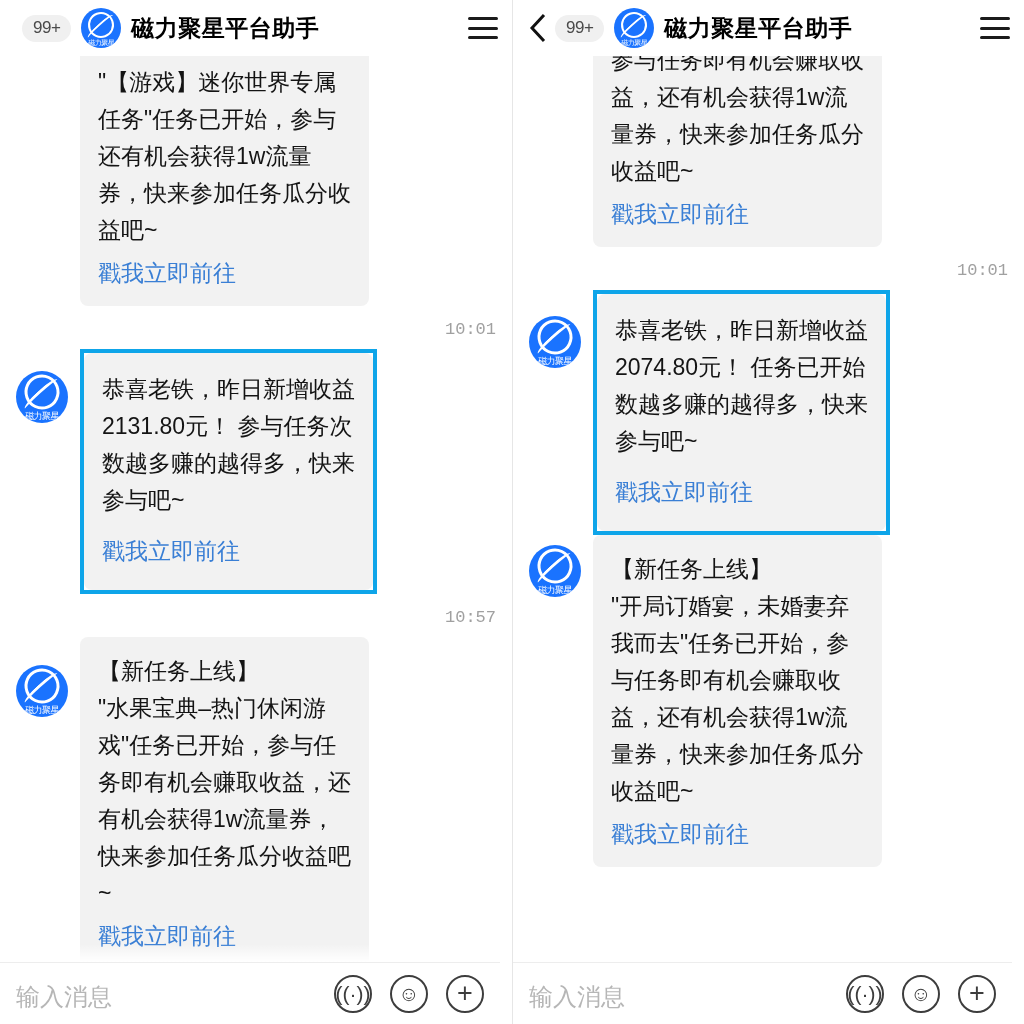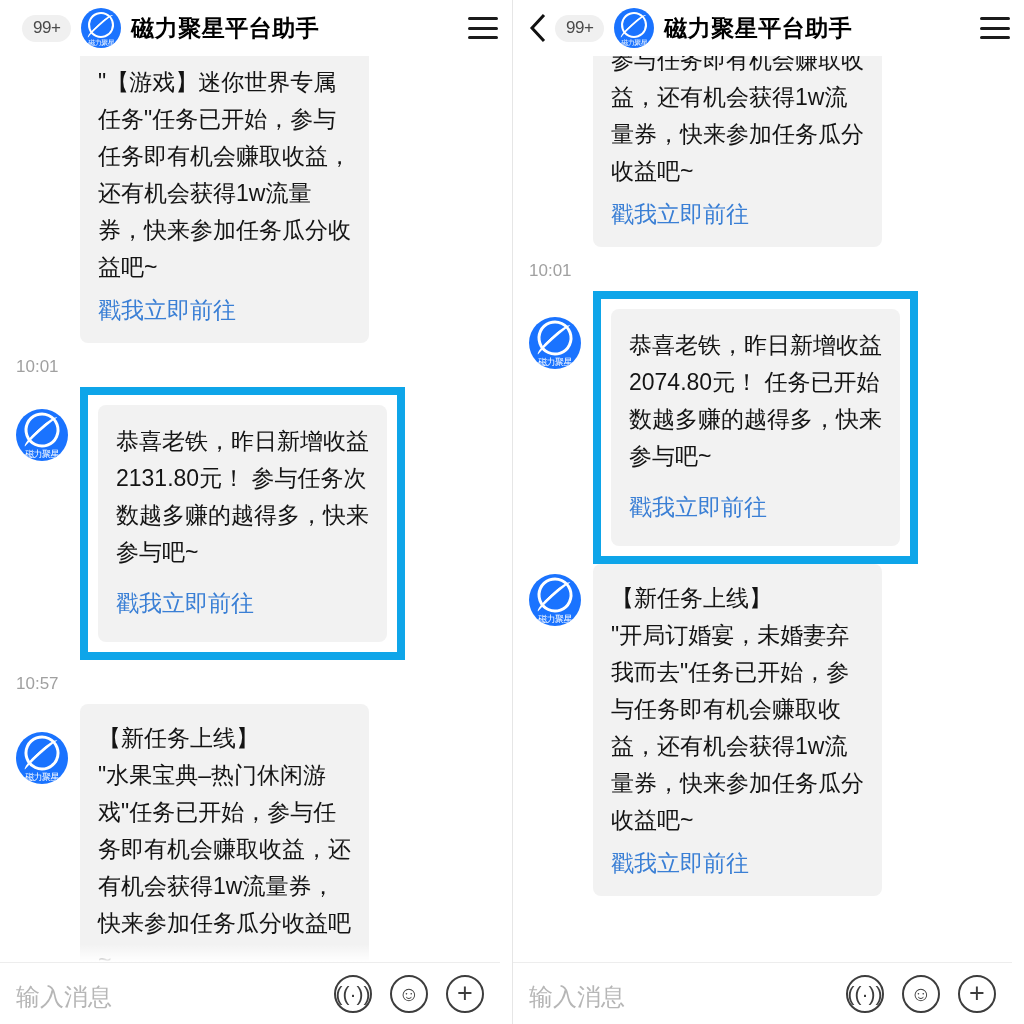--- a/index.html
+++ b/index.html
@@ -125,24 +125,25 @@
   .chat {
     position: absolute;
     left: 0;
     right: 0;
     top: 56px;
     bottom: 0;
     padding: 0 16px;
     box-sizing: border-box;
   }
   .time-stamp {
-    text-align: left;
+    text-align: right;
     color: #a0a0a0;
     font-size: 17px;
     margin: 14px 0 10px;
+    font-family: Liberation Mono, monospace;
   }
   .msg-row {
     display: flex;
     align-items: flex-start;
     margin-bottom: 4px;
   }
   .msg-avatar {
     width: 52px;
     height: 52px;
     border-radius: 50%;
@@ -203,22 +204,22 @@
   }
   .bubble .link.tight { margin-top: 6px; }
   .bubble p { margin: 0; }
 
   
   .bubble-clip-top {
     margin-top: 0;
   }
 
   .highlight-box {
-    border: 8px solid #0ea5e9;
-    padding: 10px;
+    border: 4px solid #0ea5e9;
+    padding: 0;
     display: inline-block;
     box-sizing: border-box;
   }
   .hl-wrap {
     display: flex;
     align-items: flex-start;
   }
 
   
   .composer {
@@ -288,21 +289,20 @@
       </div>
     </div>
 
     <div class="chat">
 
       <div class="msg-row bubble-clip-top" style="margin-top:-8px;">
         <div style="width:52px;margin-right:12px;flex:0 0 auto;"></div>
         <div class="bubble">
           <p>"【游戏】迷你世界专属</p>
           <p>任务"任务已开始，参与</p>
-          <p>任务即有机会赚取收益，</p>
           <p>还有机会获得1w流量</p>
           <p>券，快来参加任务瓜分收</p>
           <p>益吧~</p>
           <span class="link tight">戳我立即前往</span>
         </div>
       </div>
 
       <div class="time-stamp">10:01</div>
 
       <div class="hl-wrap">

